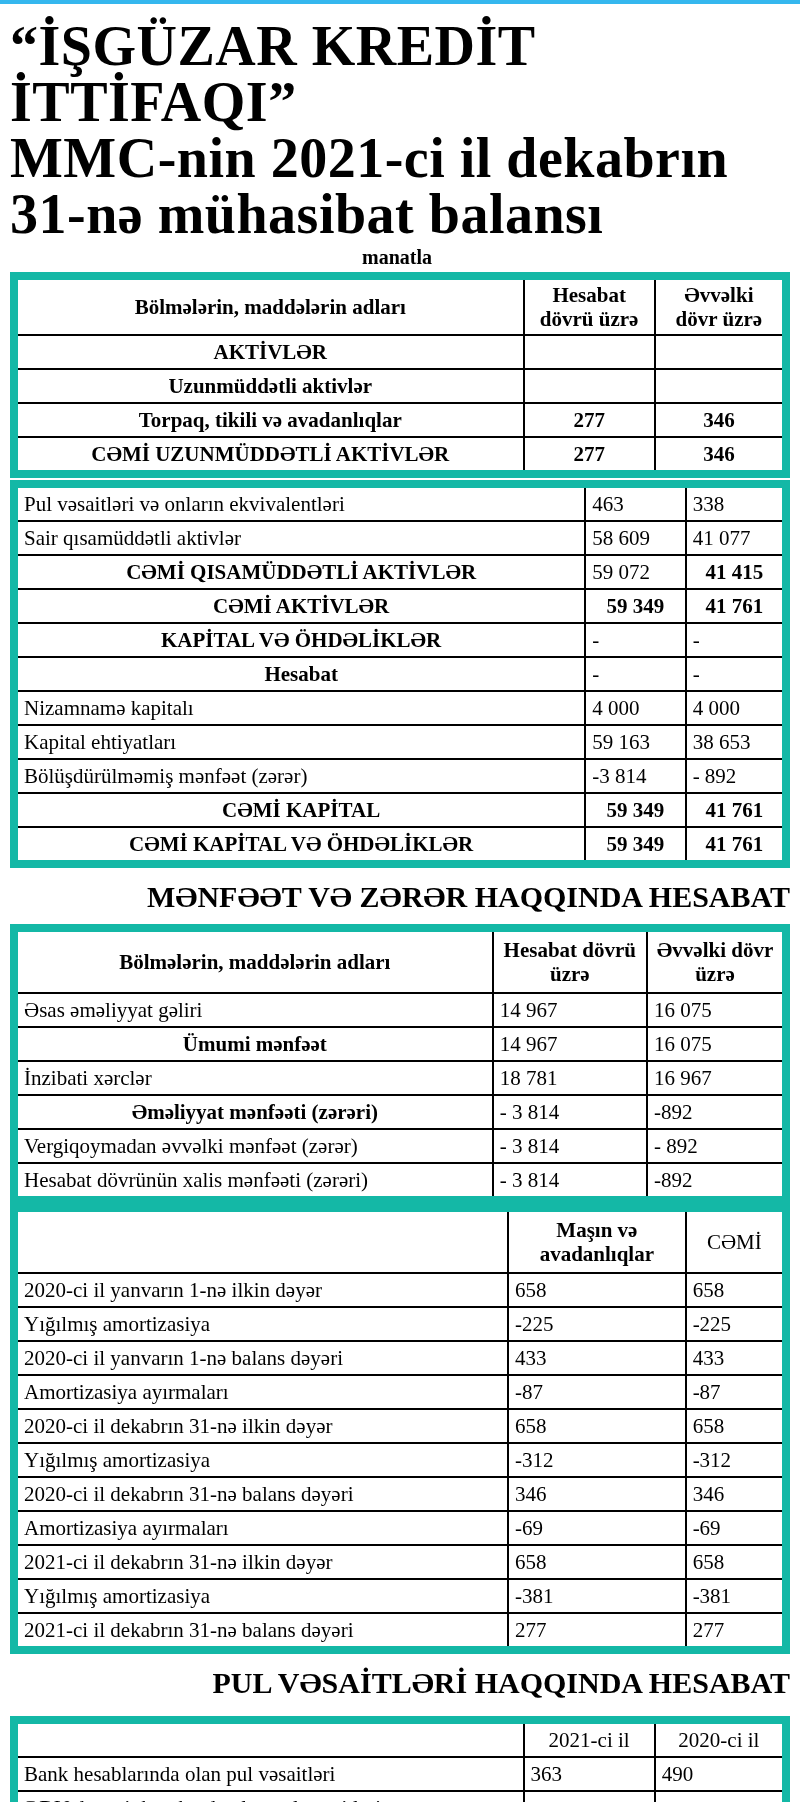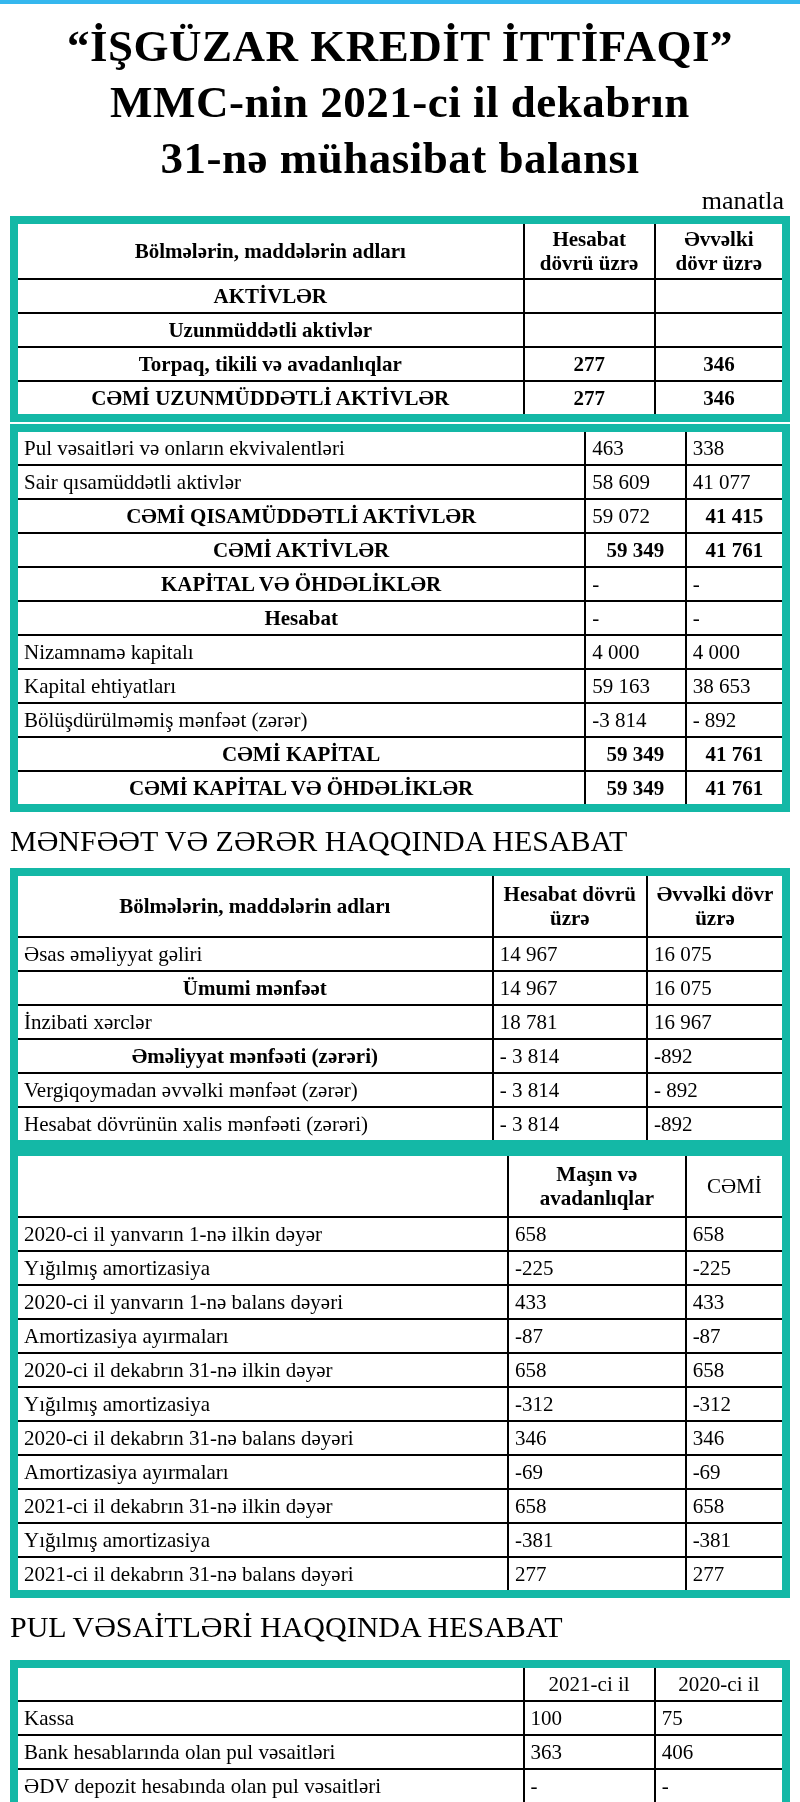--- a/index.html
+++ b/index.html
@@ -1,32 +1,32 @@
 <!DOCTYPE html>
 <html><head>
 <meta charset="utf-8">
 <style>
   html,body{margin:0;padding:0;background:#ffffff;}
   body{width:800px;min-height:1802px;font-family:"Liberation Serif","DejaVu Serif",serif;color:#000;}
   .topbar{height:4px;width:100%;}
   .page{padding:0 10px;}
-  .title{font-weight:bold;text-align:center;font-size:45px;line-height:56px;margin-top:14px;letter-spacing:.5px;}
-  .currency-note{text-align:right;font-weight:normal;font-size:26px;line-height:26px;padding-right:6px;margin:2px 0 2px 0;}
+  .title{font-weight:bold;text-align:left;font-size:56px;line-height:56px;margin-top:14px;letter-spacing:.5px;}
+  .currency-note{text-align:center;font-weight:bold;font-size:20px;line-height:26px;padding-right:6px;margin:2px 0 2px 0;}
   table{border-collapse:collapse;width:100%;table-layout:fixed;border:8px solid #14b8a6;}
   th,td{border:2px solid #000;font-size:21px;padding:1px 6px;vertical-align:middle;overflow:hidden;}
   th{text-align:center;font-weight:bold;line-height:1.15;}
   th.normal{font-weight:normal;}
   td{height:30px;text-align:left;}
   td.b{font-weight:bold;text-align:center;}
   .t1 th{height:52px;}
   .t3 th,.t4 th{height:58px;}
   .t5 th{height:30px;font-size:21px;}
   .t2{margin-top:2px;}
   .t5{margin-top:16px;}
-  h2{font-size:30px;font-weight:normal;text-align:left;margin:12px 0 10px 0;line-height:34px;}
+  h2{font-size:30px;font-weight:bold;text-align:right;margin:12px 0 10px 0;line-height:34px;}
 </style>
 </head>
 <body>
 
 <div class="topbar" style="background: rgb(53, 183, 238);"></div>
 
 <div class="page">
 
   <div class="title">
     <div>“İŞGÜZAR KREDİT İTTİFAQI”</div>
@@ -270,28 +270,23 @@
       </colgroup>
   <thead>
         <tr>
           <th class="normal"></th>
           <th class="normal">2021-ci il</th>
           <th class="normal">2020-ci il</th>
         </tr>
       </thead>
       <tbody>
         <tr>
-          <td>Kassa</td>
-          <td>100</td>
-          <td>75</td>
-        </tr>
-        <tr>
           <td>Bank hesablarında olan pul vəsaitləri</td>
           <td>363</td>
-          <td>406</td>
+          <td>490</td>
         </tr>
         <tr>
           <td>ƏDV depozit hesabında olan pul vəsaitləri</td>
           <td>-</td>
           <td>-</td>
         </tr>
       </tbody>
     </table>
 
 </div>

